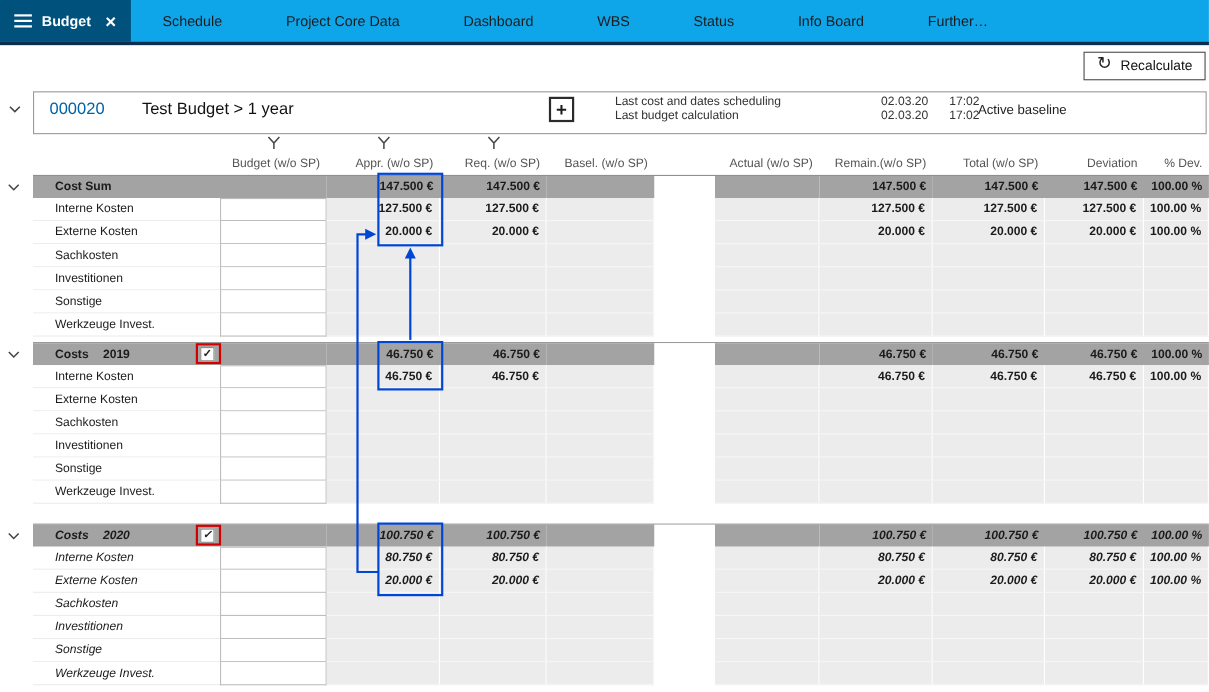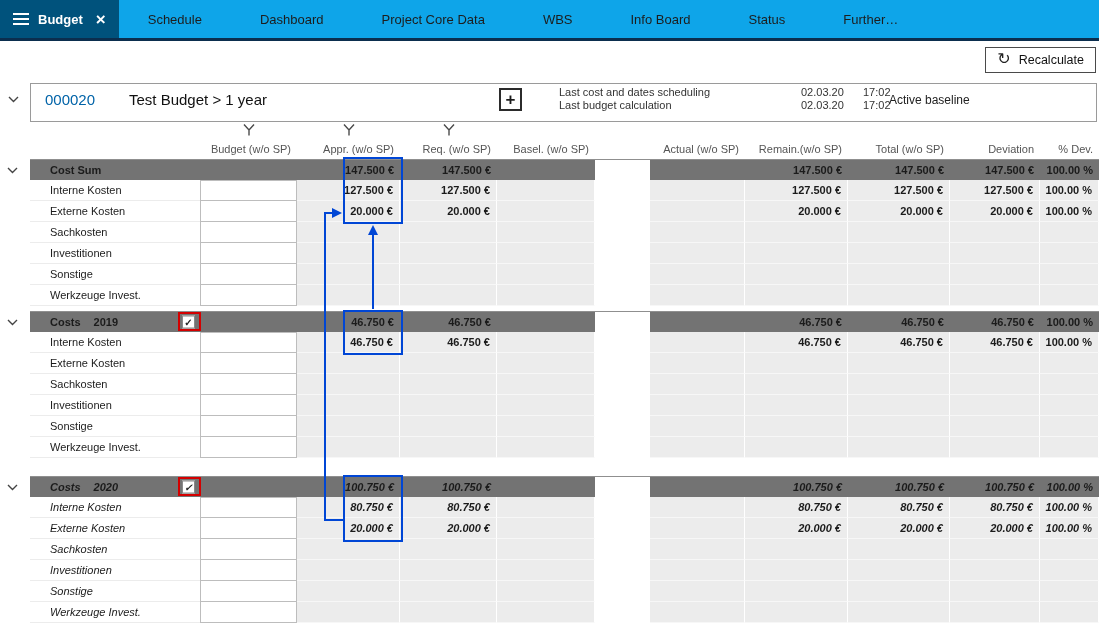--- a/index.html
+++ b/index.html
@@ -54,21 +54,21 @@
   .c-label{padding-left:20px; position:relative;}
   .c-budget,.c-appr,.c-req,.c-basel,.c-actual,.c-remain,.c-total,.c-deviation,.c-pdev{text-align:right; padding-right:6px;}
   .c-appr,.c-req,.c-basel,.c-actual,.c-remain,.c-total,.c-deviation,.c-pdev{font-weight:bold;}
   .row.child .c-appr,.row.child .c-req,.row.child .c-basel,.row.child .c-actual,
   .row.child .c-remain,.row.child .c-total,.row.child .c-deviation,.row.child .c-pdev{
     background:#ececec; border-right:1px solid #fff; border-bottom:1px solid #f7f7f7;}
   .row.child .c-label{background:#fff; border-bottom:1px solid #ececec;}
   .row.child .c-budget{background:#fff; border:1px solid #bdbdbd; border-top:none;}
   .row.group + .row.child .c-budget{border-top:1px solid #bdbdbd;}
   .row.group{border-top:1px solid #8f8f8f;}
-  .row.group .cell{background:#737373; font-weight:bold;}
+  .row.group .cell{background:#a3a3a3; font-weight:bold;}
   .row.group .c-gap, .row.child .c-gap{background:#fff; border:none;}
   .g-year{margin-left:13px;}
   .checkbox{position:absolute; right:5px; top:50%; transform:translateY(-50%); width:13px; height:13px;
             border:1px solid #8a8a8a; background:#fff; font-size:10px; line-height:11px; text-align:center;
             color:#222; font-weight:bold;}
   .row-chev{position:absolute; left:-24px; top:7px;}
 
   
   .overlay{position:absolute; left:0; top:0; z-index:40; pointer-events:none;}
   .ann-box{fill:none; stroke:var(--ann-blue); stroke-width:2;}
@@ -84,25 +84,25 @@
     <div class="tab active">
       <span class="hamburger">
           <i></i>
           <i></i>
           <i></i>
         </span>
       <span>Budget</span>
       <span class="close">×</span>
     </div>
     <div class="tab">Schedule</div>
+    <div class="tab">Project Core Data</div>
     <div class="tab">Dashboard</div>
-    <div class="tab">Project Core Data</div>
     <div class="tab">WBS</div>
+    <div class="tab">Status</div>
     <div class="tab">Info Board</div>
-    <div class="tab">Status</div>
     <div class="tab">Further…</div>
   </div>
 
   <div class="recalc">
     <span class="ricon">↻</span>
     <span>Recalculate</span>
   </div>
 
   <svg class="chev" style="left:7px; top:95px;" width="13" height="9" viewBox="0 0 13 9">
       <polyline points="2,2 6.5,6.5 11,2"></polyline>

